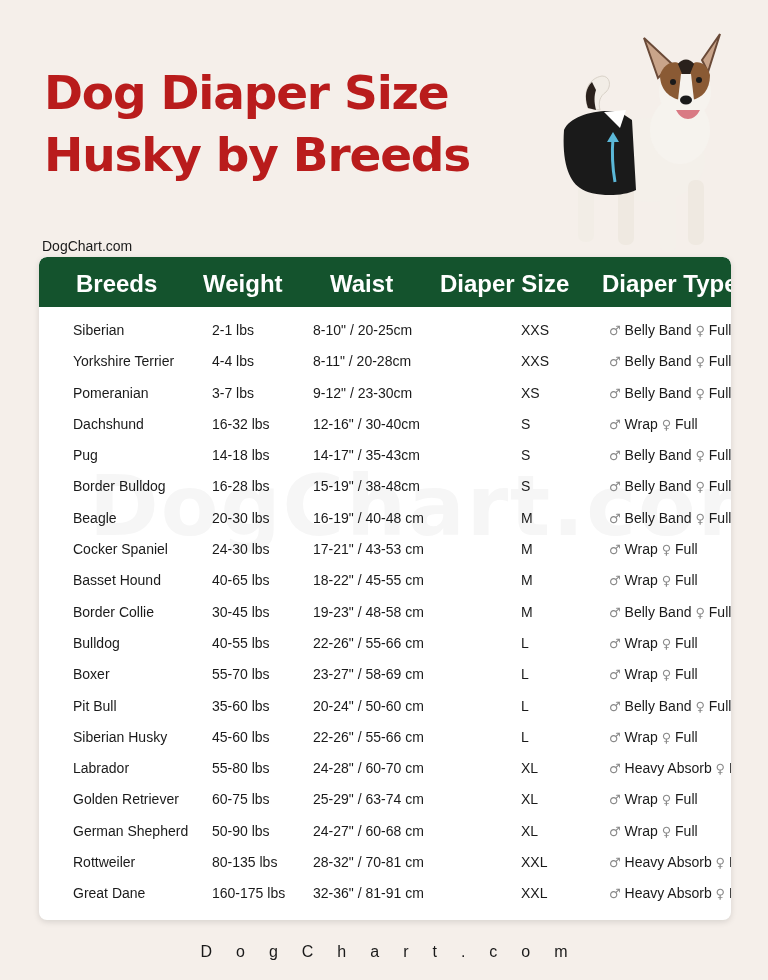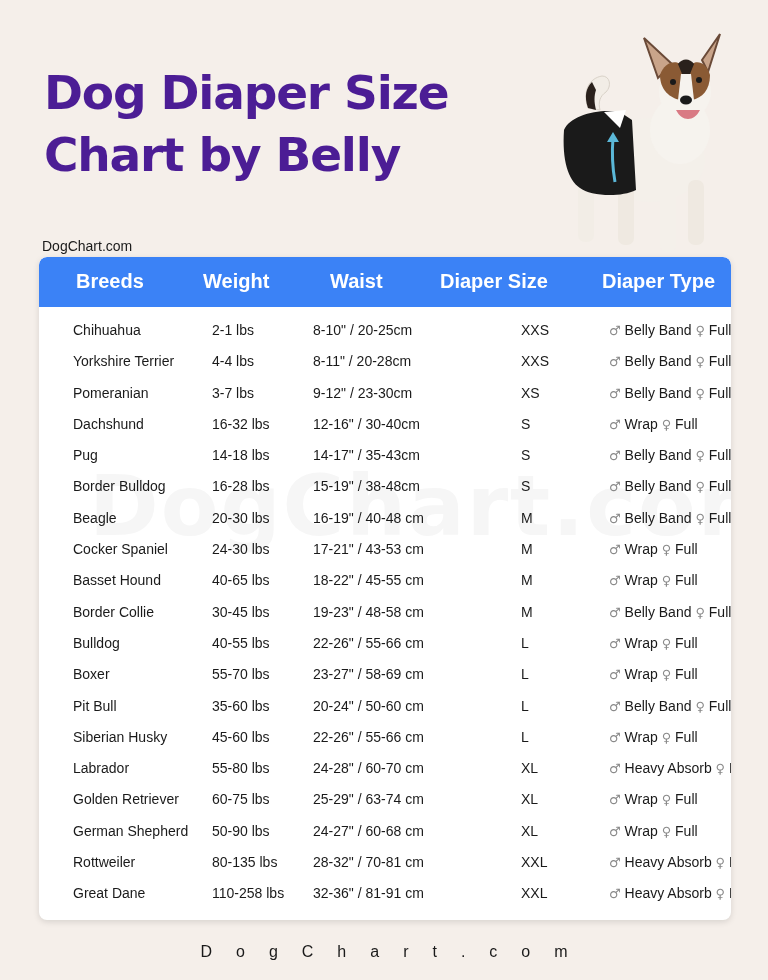--- a/index.html
+++ b/index.html
@@ -12,21 +12,21 @@
     overflow: hidden;
   }
   .title {
     position: absolute;
     left: 44px; top: 62px;
     font-family: "DejaVu Sans", sans-serif;
     font-weight: bold;
     font-size: 47px;
     line-height: 62px;
     letter-spacing: -1.2px;
-    color: #4c1d95;
+    color: #b91c1c;
   }
   .title span { display: block; }
   .dog {
     position: absolute;
     left: 540px; top: 30px;
     width: 200px; height: 225px;
   }
   .site-label {
     position: absolute;
     left: 42px; top: 238px;
@@ -37,26 +37,26 @@
     position: absolute;
     left: 39px; top: 257px;
     width: 692px; height: 663px;
     background: #ffffff;
     border-radius: 8px;
     box-shadow: 0 2px 6px rgba(0,0,0,0.12);
     overflow: hidden;
   }
   .thead {
     height: 50px;
-    background: #3b82f6;
+    background: #14532d;
     border-radius: 8px 8px 0 0;
     position: relative;
     color: #fff;
     font-weight: bold;
-    font-size: 20px;
+    font-size: 24px;
   }
   .thead .th {
     position: absolute;
     top: 13px;
     white-space: nowrap;
   }
   .watermark {
     position: absolute;
     left: 50px; top: 150px;
     font-family: "DejaVu Sans", sans-serif;
@@ -96,21 +96,21 @@
     letter-spacing: 24px;
     color: #1a1a1a;
     padding-left: 24px;
   }
 </style>
 </head>
 <body>
 
 <div class="title">
   <span>Dog Diaper Size</span>
-  <span>Chart by Belly</span>
+  <span>Husky by Breeds</span>
 </div>
 
 <div class="dog">
   <svg width="200" height="225" viewBox="0 0 200 225">
 
     <path d="M48 78 C42 60, 50 48, 62 46 C70 46, 72 56, 66 62 C60 66, 58 72, 60 80 Z" fill="#f2ede6" stroke="#d9d2c8" stroke-width="1"></path>
     <path d="M48 78 C44 66, 46 58, 52 52 L56 60 C54 66, 54 72, 56 80 Z" fill="#2a211c"></path>
 
     <ellipse cx="110" cy="130" rx="55" ry="42" fill="#f4f0ea"></ellipse>
 
@@ -154,21 +154,21 @@
     <span class="th" style="left:37px">Breeds</span>
     <span class="th" style="left:164px">Weight</span>
     <span class="th" style="left:291px">Waist</span>
     <span class="th" style="left:401px">Diaper Size</span>
     <span class="th" style="left:563px">Diaper Type</span>
   </div>
   <div class="tbody">
     <div class="watermark">DogChart.com</div>
     <div id="rows">
         <div class="row">
-          <span class="cell c-breed">Chihuahua</span>
+          <span class="cell c-breed">Siberian</span>
           <span class="cell c-weight">2-1 lbs</span>
           <span class="cell c-waist">8-10" / 20-25cm</span>
           <span class="cell c-size">XXS</span>
           <span class="cell c-type"><span class="sym">♂</span> <span>Belly Band</span> <span class="sym">♀</span> <span>Full</span></span>
         </div>
         <div class="row">
           <span class="cell c-breed">Yorkshire Terrier</span>
           <span class="cell c-weight">4-4 lbs</span>
           <span class="cell c-waist">8-11" / 20-28cm</span>
           <span class="cell c-size">XXS</span>
@@ -281,21 +281,21 @@
         </div>
         <div class="row">
           <span class="cell c-breed">Rottweiler</span>
           <span class="cell c-weight">80-135 lbs</span>
           <span class="cell c-waist">28-32" / 70-81 cm</span>
           <span class="cell c-size">XXL</span>
           <span class="cell c-type"><span class="sym">♂</span> <span>Heavy Absorb</span> <span class="sym">♀</span> <span>Full</span></span>
         </div>
         <div class="row">
           <span class="cell c-breed">Great Dane</span>
-          <span class="cell c-weight">110-258 lbs</span>
+          <span class="cell c-weight">160-175 lbs</span>
           <span class="cell c-waist">32-36" / 81-91 cm</span>
           <span class="cell c-size">XXL</span>
           <span class="cell c-type"><span class="sym">♂</span> <span>Heavy Absorb</span> <span class="sym">♀</span> <span>Full</span></span>
         </div>
       </div>
   </div>
 </div>
 
 <div class="footer">DogChart.com</div>
 

